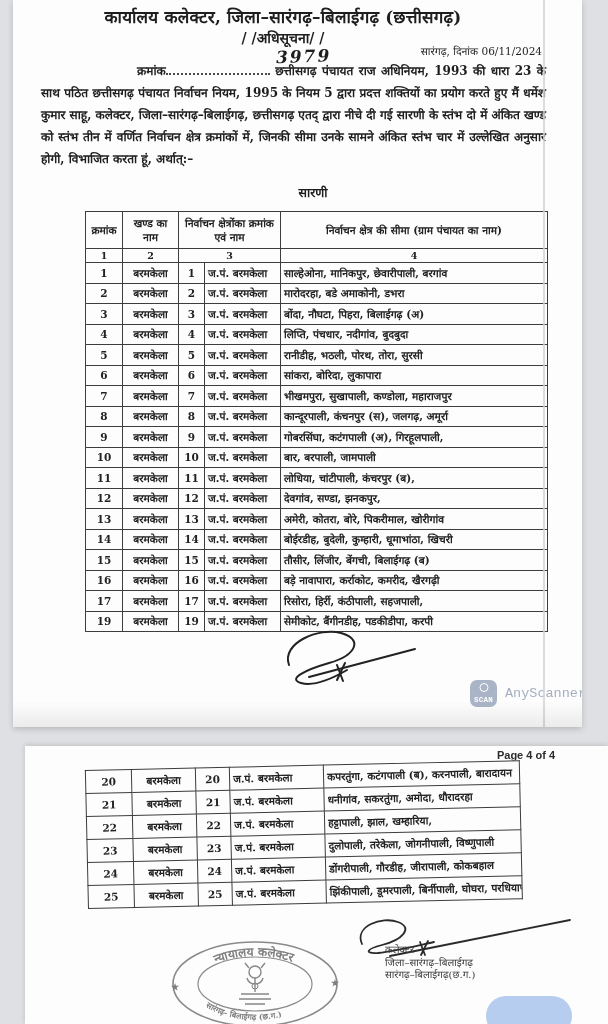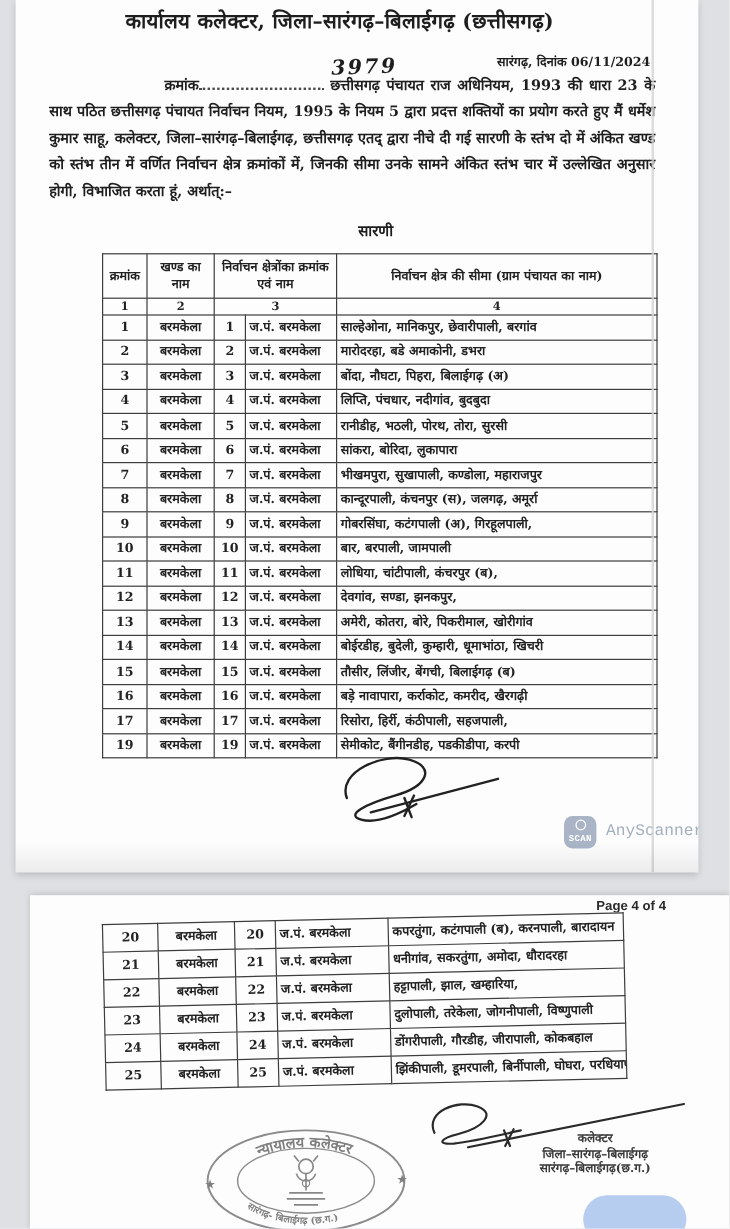--- a/index.html
+++ b/index.html
@@ -12,21 +12,21 @@
   .page{position:absolute;background:#fdfdfd;overflow:hidden;}
   #page1{left:13px;top:0;width:569px;height:727px;box-shadow:0 2px 6px rgba(0,0,0,.18);}
   #page1::after{content:"";position:absolute;left:0;right:0;bottom:0;height:26px;
     background:linear-gradient(to bottom,rgba(0,0,0,0),rgba(0,0,0,.07));}
   #page2{left:25px;top:746px;width:583px;height:278px;box-shadow:0 -1px 5px rgba(0,0,0,.15);}
   .fold-line{position:absolute;top:0;bottom:0;width:2px;background:#d3d3d5;opacity:.8;}
   .doc-title{position:absolute;top:5px;left:0;width:540px;text-align:center;
     font-size:17px;font-weight:bold;letter-spacing:.2px;}
   .doc-subtitle{position:absolute;top:28px;left:0;width:540px;text-align:center;
     font-size:14px;font-weight:bold;}
-  .dateline{position:absolute;top:44px;right:40px;font-size:10.5px;font-weight:bold;}
+  .dateline{position:absolute;top:44px;right:40px;font-size:10.5px;font-weight:normal;}
   .para{position:absolute;top:60px;left:28px;width:505px;font-size:12px;font-weight:bold;
     line-height:22px;text-align:justify;text-indent:96px;}
   .dotline{display:inline-block;width:104px;border-bottom:2px dotted #4a4a4a;position:relative;height:10px;}
   .hand{position:absolute;left:14px;top:-16px;font-size:17px;font-style:italic;font-weight:bold;
     letter-spacing:2px;transform:rotate(-2deg);}
   .table-caption{position:absolute;top:184px;left:0;width:600px;text-align:center;
     font-size:12.5px;font-weight:bold;}
   table.doc{border-collapse:collapse;table-layout:fixed;background:#fdfdfd;}
   table.doc td,table.doc th{border:1.2px solid #3d3d3d;padding:1px 3px;
     font-family:"DejaVu Serif", serif;color:#222;overflow:hidden;white-space:nowrap;}
@@ -44,31 +44,32 @@
     display:flex;align-items:flex-end;justify-content:center;}
   .wm-icon .lens{position:absolute;top:3px;left:50%;transform:translateX(-50%);
     width:7px;height:7px;border:1.5px solid #fff;border-radius:50%;}
   .wm-icon .wm-label{color:#fff;font-family:Liberation Mono, monospace;
     font-size:7.5px;font-weight:bold;margin-bottom:3px;letter-spacing:.3px;}
   .wm-text{color:#a4afbf;font-family:Liberation Mono, monospace;font-size:13.5px;}
   .page-indicator{position:absolute;top:3px;right:53px;font-family:"Liberation Sans", sans-serif;
     font-size:11px;font-weight:bold;color:#2b2b2b;padding-left:38px;}
   .stamp{position:absolute;left:138px;top:188px;opacity:.8;}
   .sig2{position:absolute;left:325px;top:168px;}
-  .sign-block{position:absolute;left:376px;top:198px;width:190px;text-align:center;
-    font-size:10px;font-weight:bold;color:#3a3a3a;line-height:12.5px;}
+  .sign-block{position:absolute;left:360px;top:198px;width:190px;text-align:left;
+    font-size:10px;font-weight:normal;color:#3a3a3a;line-height:12.5px;}
   .sign-block div{filter:blur(.2px);}
   .blue-blob{position:absolute;right:36px;bottom:-12px;width:86px;height:40px;
     background:#b7cdf0;border-radius:20px;border:none;}
 </style>
 </head>
 <body>
 
 <div class="page" id="page1">
   <div class="doc-title">कार्यालय कलेक्टर, जिला–सारंगढ़–बिलाईगढ़ (छत्तीसगढ़)</div>
+  <div class="doc-subtitle">/ /अधिसूचना/ /</div>
   <div class="dateline">सारंगढ़, दिनांक 06/11/2024</div>
 
   <div class="para"><span>क्रमांक</span><span class="dotline"><span class="hand">3979</span></span> <span>छत्तीसगढ़ पंचायत राज अधिनियम, 1993 की धारा 23 के साथ पठित छत्तीसगढ़ पंचायत निर्वाचन नियम, 1995 के नियम 5 द्वारा प्रदत्त शक्तियों का प्रयोग करते हुए मैं धर्मेश कुमार साहू, कलेक्टर, जिला–सारंगढ़–बिलाईगढ़, छत्तीसगढ़ एतद् द्वारा नीचे दी गई सारणी के स्तंभ दो में अंकित खण्ड को स्तंभ तीन में वर्णित निर्वाचन क्षेत्र क्रमांकों में, जिनकी सीमा उनके सामने अंकित स्तंभ चार में उल्लेखित अनुसार होगी, विभाजित करता हूं, अर्थात्:–</span></div>
 
   <div class="table-caption">सारणी</div>
 
   <table class="doc" id="t1">
     <colgroup>
       <col style="width:37px">
         <col style="width:56px">

